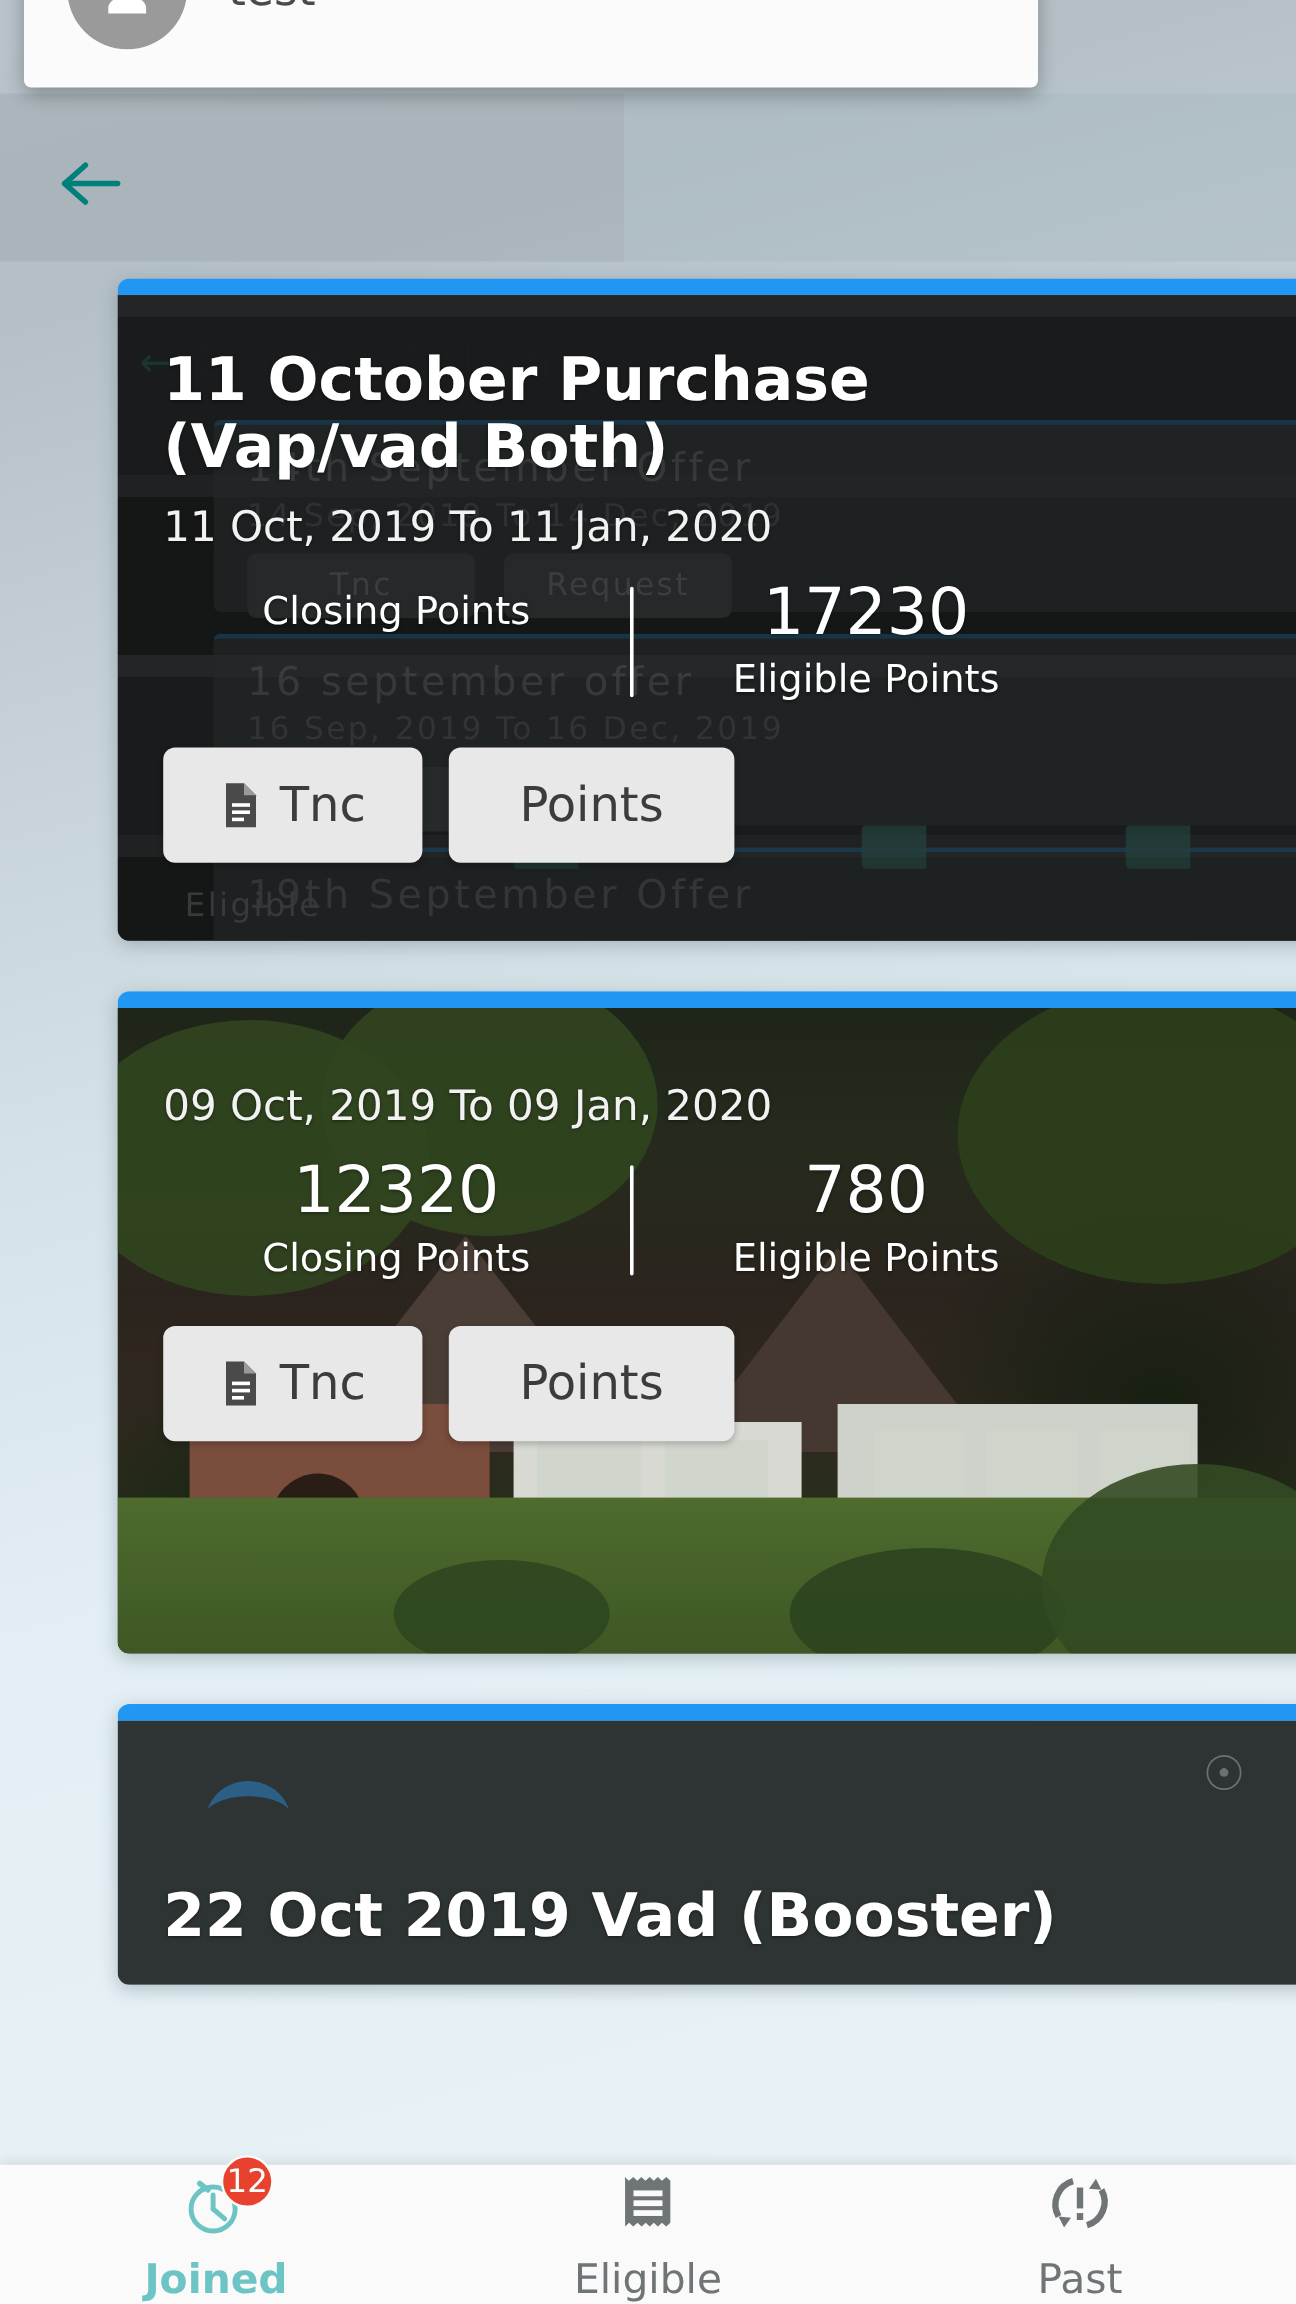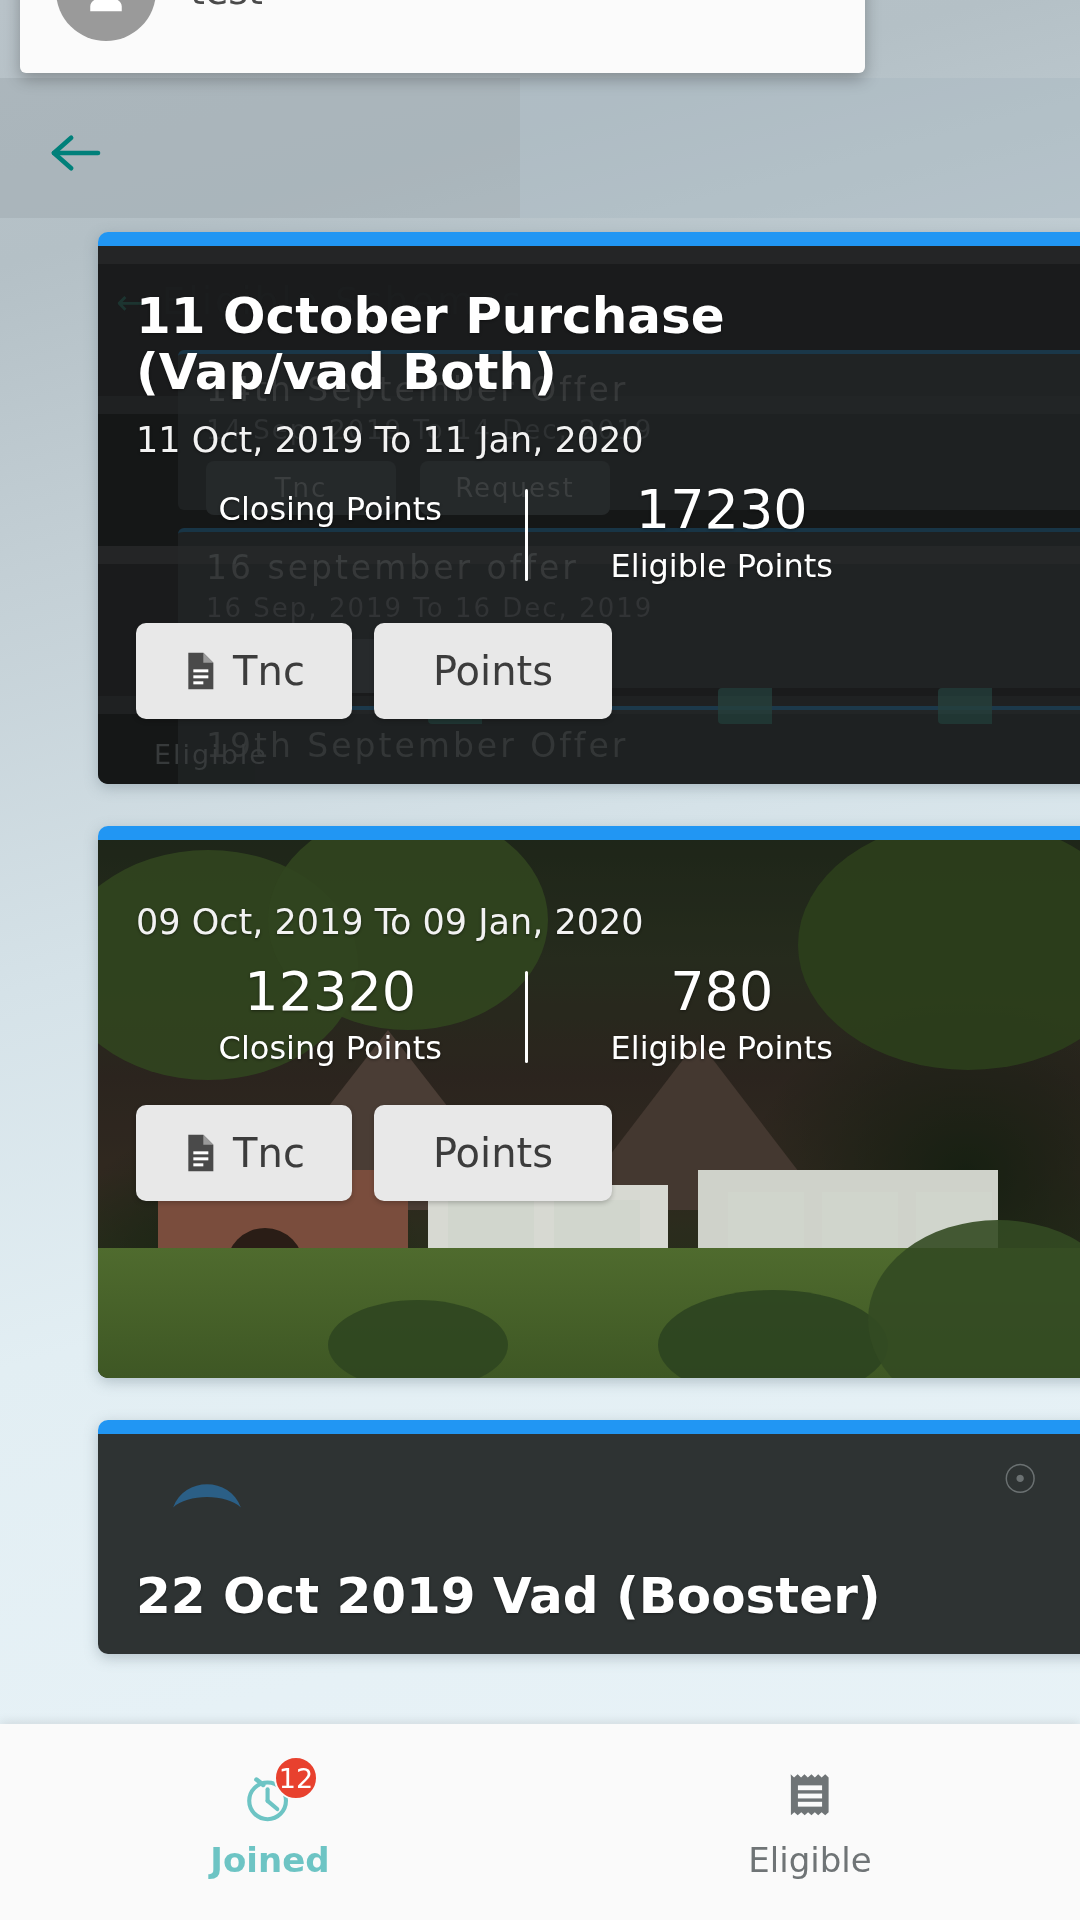--- a/index.html
+++ b/index.html
@@ -147,21 +147,21 @@
   .bush{position:absolute;background:#31451f;border-radius:50%;opacity:.9;}
   .lawn{position:absolute;left:0;right:0;bottom:0;height:130px;background:linear-gradient(180deg,#4f6b2e,#3e5724);}
 
   
   .bg-card3{background:#43494a;}
   .card3-logo{position:absolute;left:66px;top:34px;z-index:2;}
   .card3-bell{position:absolute;right:70px;top:22px;z-index:2;color:#6b7172;font-size:40px;}
 
   
   #bottom-nav{
-    position:absolute;left:0;bottom:0;width:1080px;height:196px;
+    position:absolute;left:0;bottom:0;width:1080px;height:116px;
     background:#fafafa;display:flex;z-index:10;
     box-shadow:0 -2px 10px rgba(0,0,0,.10);
   }
   .nav-item{
     flex:1;display:flex;flex-direction:column;align-items:center;
     justify-content:center;gap:12px;cursor:pointer;position:relative;
   }
   .nav-icon{position:relative;width:64px;height:64px;display:flex;align-items:center;justify-content:center;}
   .nav-icon svg{width:58px;height:58px;}
   .nav-label{font-size:34px;color:#6f7476;font-family:"DejaVu Sans", sans-serif;}
@@ -357,14 +357,27 @@
         <path fill="#6f7476" d="M4 3 l1.4 1.3 L6.9 3 l1.4 1.3 L9.7 3 l1.4 1.3 L12.6 3 l1.4 1.3 L15.4 3 l1.4 1.3 L18.3 3 l1.4 1.3 V18.7 l-1.4 1.3 -1.5-1.3 -1.4 1.3 -1.4-1.3 -1.4 1.3 -1.4-1.3 -1.4 1.3 -1.4-1.3 -1.5 1.3 -1.4-1.3 -1.4 1.3 V4.3 Z"></path>
         <rect x="7" y="7.6" width="10" height="2" fill="#fafafa"></rect>
         <rect x="7" y="11" width="10" height="2" fill="#fafafa"></rect>
         <rect x="7" y="14.4" width="10" height="2" fill="#fafafa"></rect>
       </svg>
     </div>
     <div class="nav-label">Eligible</div>
   </div>
 
 
+  <div class="nav-item">
+    <div class="nav-icon">
+      <svg viewBox="0 0 24 24">
+        <path d="M9.6 4.4 A8.4 8.4 0 0 0 4.6 16.6" fill="none" stroke="#6f7476" stroke-width="2.2"></path>
+        <path d="M14.4 19.6 A8.4 8.4 0 0 0 19.4 7.4" fill="none" stroke="#6f7476" stroke-width="2.2"></path>
+        <path d="M4.6 16.6 l4.3 0.4 -2.4 3.4 Z" fill="#6f7476"></path>
+        <path d="M19.4 7.4 l-4.3-0.4 2.4-3.4 Z" fill="#6f7476"></path>
+        <rect x="10.9" y="6.6" width="2.2" height="7.2" fill="#6f7476"></rect>
+        <rect x="10.9" y="15.4" width="2.2" height="2.4" fill="#6f7476"></rect>
+      </svg>
+    </div>
+    <div class="nav-label">Past</div>
+  </div>
 
 </div>
 
 </body></html>

